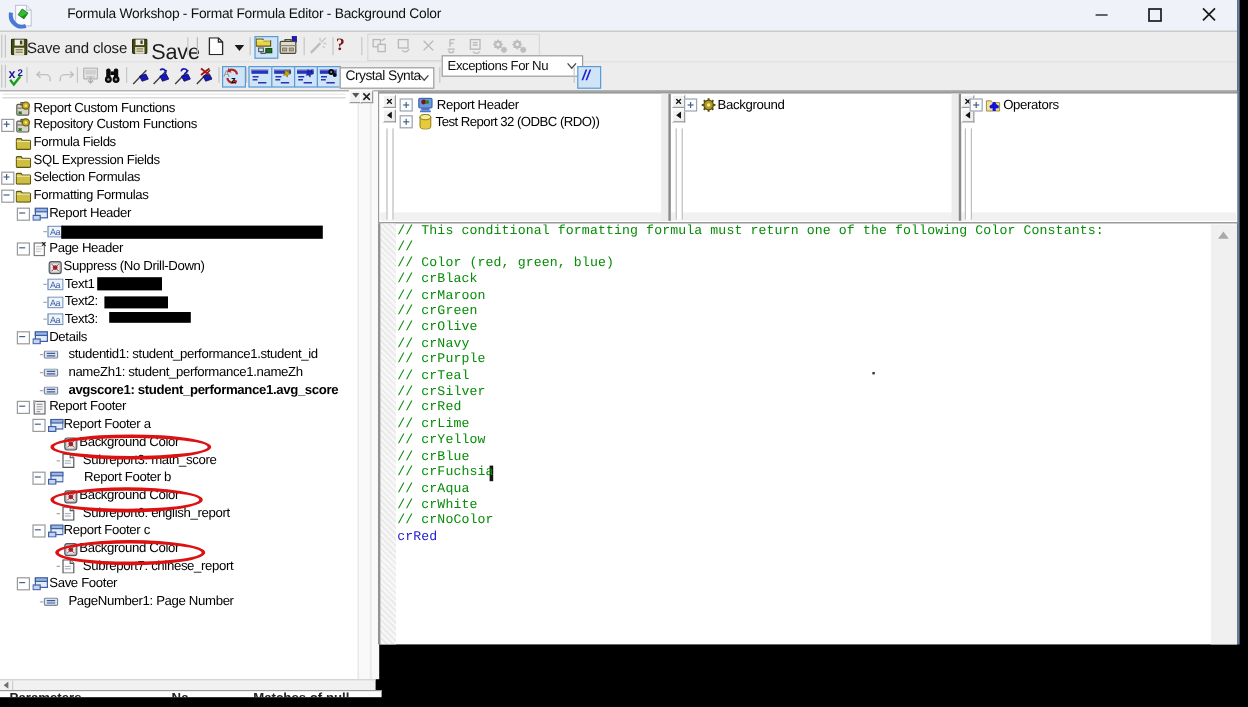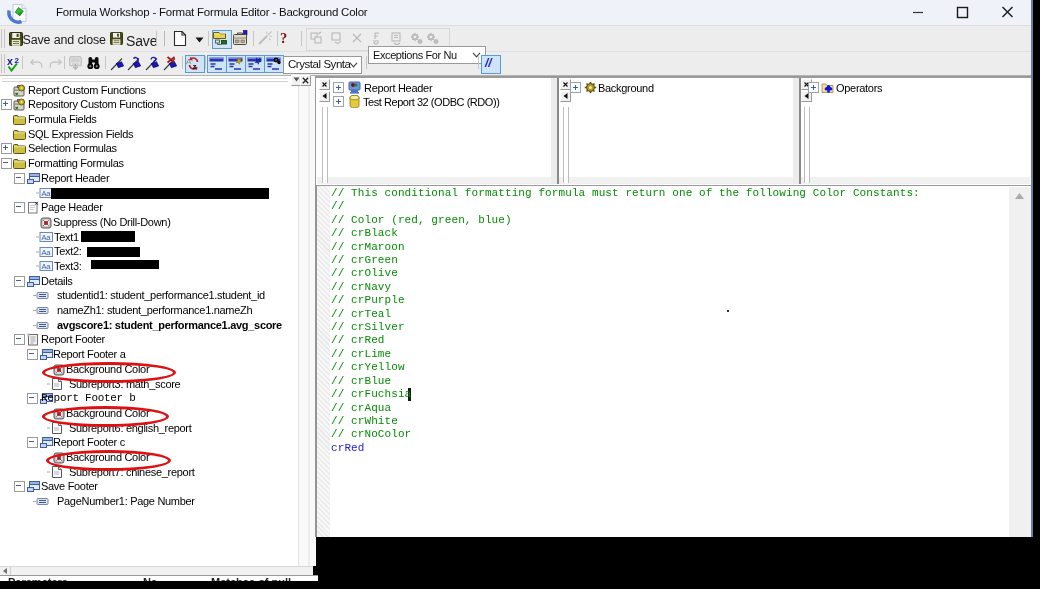--- a/index.html
+++ b/index.html
@@ -82,21 +82,21 @@
   </svg>
 <div class="abs" style="left:22.5px;top:33px;font-size:12.5px;letter-spacing:-0.15px;color:#1c1c1c;">Save and close</div>
 <svg class="abs" style="left:110px;top:32px" width="13" height="13" viewBox="0 0 14 14">
     <rect x="0.5" y="0.5" width="13" height="13" rx="1" fill="#454a14" stroke="#2a2e0a"></rect>
     <rect x="3.2" y="1" width="7.6" height="5" fill="#f0f0f0"></rect>
     <rect x="7.6" y="1.8" width="2" height="3.2" fill="#454a14"></rect>
     <rect x="2.8" y="7.8" width="8.4" height="6" fill="#e8e4c8"></rect>
     <rect x="4" y="9" width="6" height="0.9" fill="#6a6a4a"></rect>
     <rect x="4" y="11" width="6" height="0.9" fill="#6a6a4a"></rect>
   </svg>
-<div class="abs" style="left:126px;top:33px;font-size:14px;letter-spacing:-0.15px;color:#1c1c1c;">Save</div>
+<div class="abs" style="left:126px;top:33px;font-size:18px;letter-spacing:-0.15px;color:#1c1c1c;">Save</div>
 <div class="abs" style="left:156px;top:31px;width:1px;height:15px;background:#c6c6c6;"></div>
 <div class="abs" style="left:164px;top:31px;width:1px;height:15px;background:#b9b9b9;"></div>
 <svg class="abs" style="left:172px;top:31px" width="15" height="15" viewBox="0 0 15 15">
     <path d="M2.5 0.5 h7.5 l3.5 3.5 v10.5 h-11 z" fill="#fff" stroke="#2a2a2a" stroke-width="1.1"></path>
     <path d="M10 0.5 v3.5 h3.5" fill="none" stroke="#2a2a2a" stroke-width="1.1"></path>
   </svg>
 <svg class="abs" style="left:195px;top:37px" width="9" height="6" viewBox="0 0 9 6">
     <path d="M0.5 0.5 h8 l-4 5 z" fill="#1a1a1a"></path>
   </svg>
 <div class="abs" style="left:208px;top:31px;width:1px;height:15px;background:#c6c6c6;"></div>
@@ -476,21 +476,21 @@
     </svg>
     <span style="position:absolute;left:69px;top:1px;">Subreport3: math_score</span>
   </div>
 <div class="trow" style="left:0;top:391.2px;">
     <span class="exp9" style="left:27px;top:2px;"></span>
     <svg style="position:absolute;left:40px;top:2px" width="13" height="11" viewBox="0 0 13 11">
       <rect x="2.5" y="0.5" width="10" height="8" fill="#e4ecf8" stroke="#3a5fa8" stroke-width="1"></rect>
       <rect x="2.5" y="0.5" width="10" height="3" fill="#9db4dc" stroke="#3a5fa8" stroke-width="1"></rect>
       <rect x="0.5" y="6.5" width="6" height="4" fill="#c8d4ec" stroke="#3a5fa8" stroke-width="1"></rect>
     </svg>
-    <span style="position:absolute;left:41px;top:1px;font-family:Liberation Mono, monospace;">Report Footer b</span>
+    <span style="position:absolute;left:70px;top:1px;">Report Footer b</span>
   </div>
 <div class="trow" style="left:0;top:405.9px;">
     <svg style="position:absolute;left:53px;top:2px" width="12" height="12" viewBox="0 0 12 12">
       <rect x="1" y="1" width="10" height="10" rx="2" fill="#b8b8bc" stroke="#58585e" stroke-width="1"></rect>
       <rect x="2.5" y="2.5" width="7" height="7" rx="1.5" fill="#e8e8ec"></rect>
       <circle cx="6" cy="6" r="2" fill="#c01818"></circle>
       <path d="M3.2 3.2 l5.6 5.6 M8.8 3.2 l-5.6 5.6" stroke="#803030" stroke-width="0.8"></path>
     </svg>
     <span style="position:absolute;left:66px;top:1px;">Background Color</span>
   </div>

